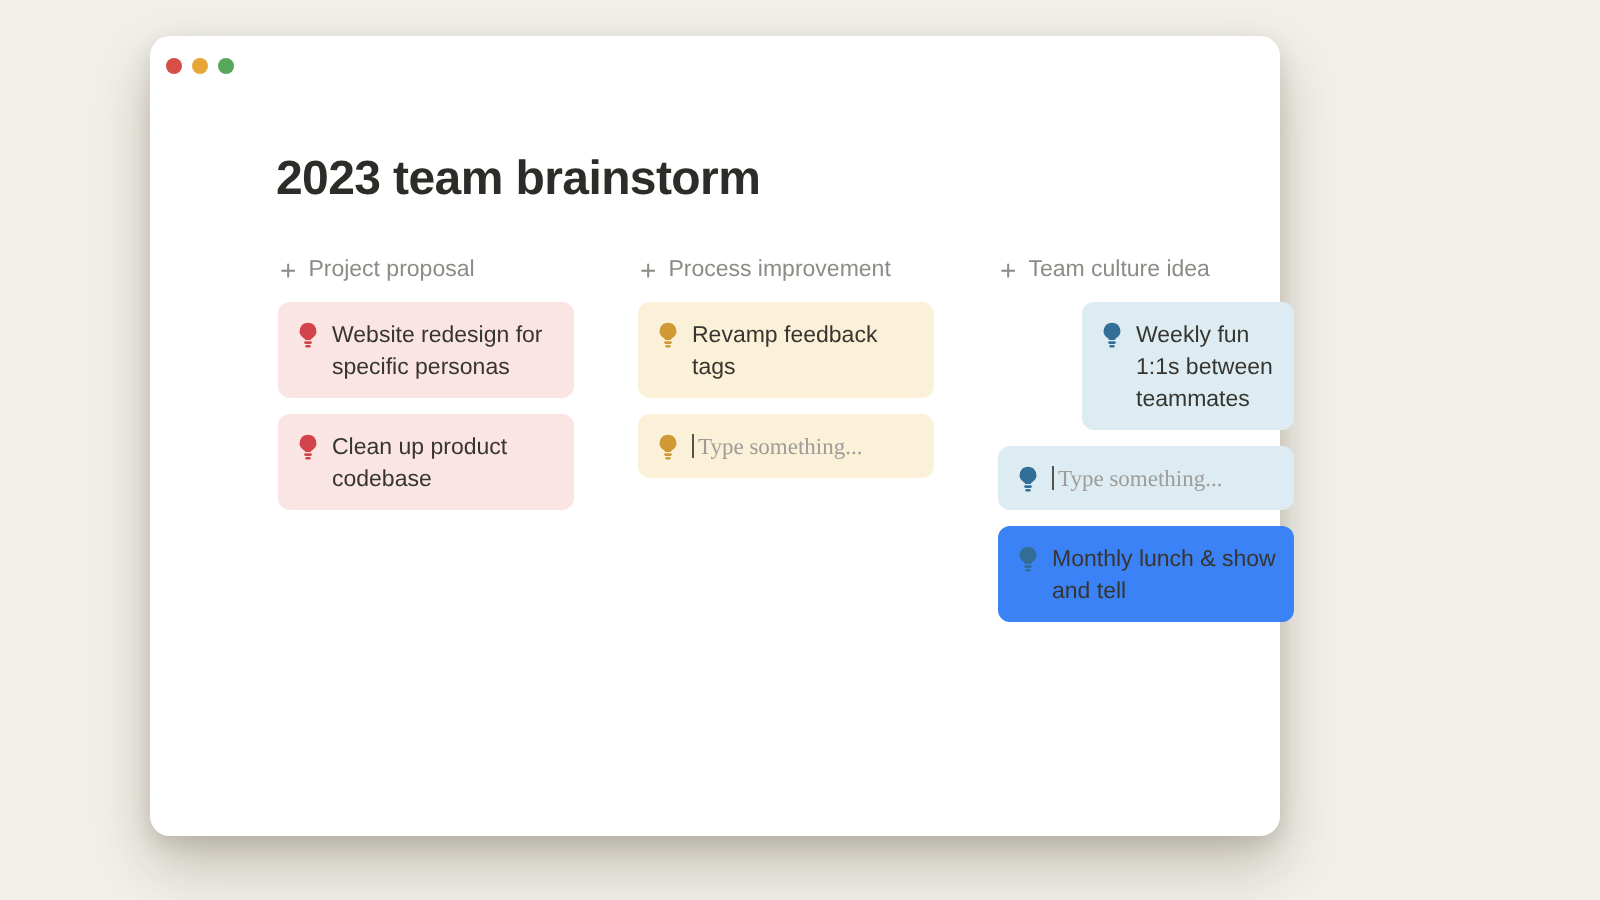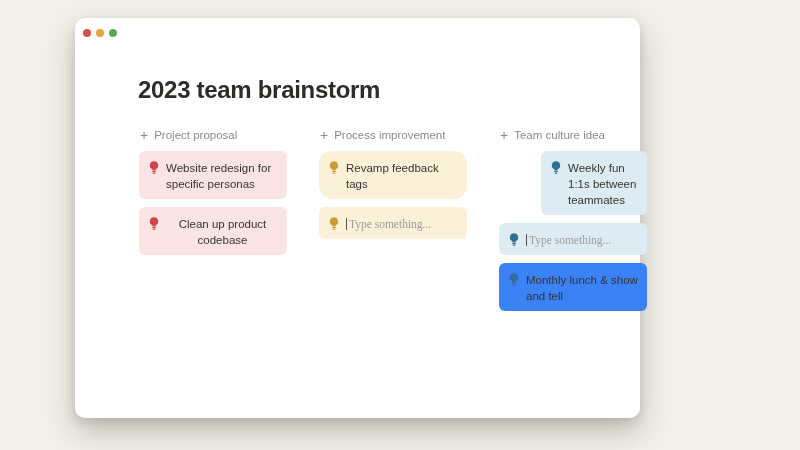--- a/index.html
+++ b/index.html
@@ -108,39 +108,39 @@
     <div class="card-list">
   <div class="card" style="background: rgb(250, 228, 228);">
     <svg class="bulb-icon" viewBox="0 0 12 16" style="fill: rgb(210, 66, 74);">
       <path d="M6 0a5 5 0 0 1 2.5 9.33c-.5.3-.8.67-.8 1.07H4.3c0-.4-.3-.77-.8-1.07A5 5 0 0 1 6 0z"></path>
       <rect x="3.7" y="11.1" width="4.6" height="1.7" rx="0.85"></rect>
       <rect x="4.4" y="13.4" width="3.2" height="1.5" rx="0.75"></rect>
     </svg>
     <span class="card-text"><span>Website redesign for specific personas</span></span>
   </div>
 
-  <div class="card" style="background: rgb(250, 228, 228); text-align: center;">
+  <div class="card" style="background: rgb(250, 228, 228);">
     <svg class="bulb-icon" viewBox="0 0 12 16" style="fill: rgb(210, 66, 74);">
       <path d="M6 0a5 5 0 0 1 2.5 9.33c-.5.3-.8.67-.8 1.07H4.3c0-.4-.3-.77-.8-1.07A5 5 0 0 1 6 0z"></path>
       <rect x="3.7" y="11.1" width="4.6" height="1.7" rx="0.85"></rect>
       <rect x="4.4" y="13.4" width="3.2" height="1.5" rx="0.75"></rect>
     </svg>
     <span class="card-text"><span>Clean up product codebase</span></span>
   </div>
 </div>
   </div>
 
   <div class="column">
     <div class="column-header">
       <span class="plus-icon">+</span>
       <span>Process improvement</span>
     </div>
     <div class="card-list">
 
-  <div class="card" style="background: rgb(250, 241, 216); border-radius: 13px;">
+  <div class="card" style="background: rgb(250, 241, 216);">
     <svg class="bulb-icon" viewBox="0 0 12 16" style="fill: rgb(207, 154, 51);">
       <path d="M6 0a5 5 0 0 1 2.5 9.33c-.5.3-.8.67-.8 1.07H4.3c0-.4-.3-.77-.8-1.07A5 5 0 0 1 6 0z"></path>
       <rect x="3.7" y="11.1" width="4.6" height="1.7" rx="0.85"></rect>
       <rect x="4.4" y="13.4" width="3.2" height="1.5" rx="0.75"></rect>
     </svg>
     <span class="card-text"><span>Revamp feedback tags</span></span>
   </div>
 
   <div class="card placeholder" style="background: rgb(250, 241, 216);">
     <svg class="bulb-icon" viewBox="0 0 12 16" style="fill: rgb(207, 154, 51);">

